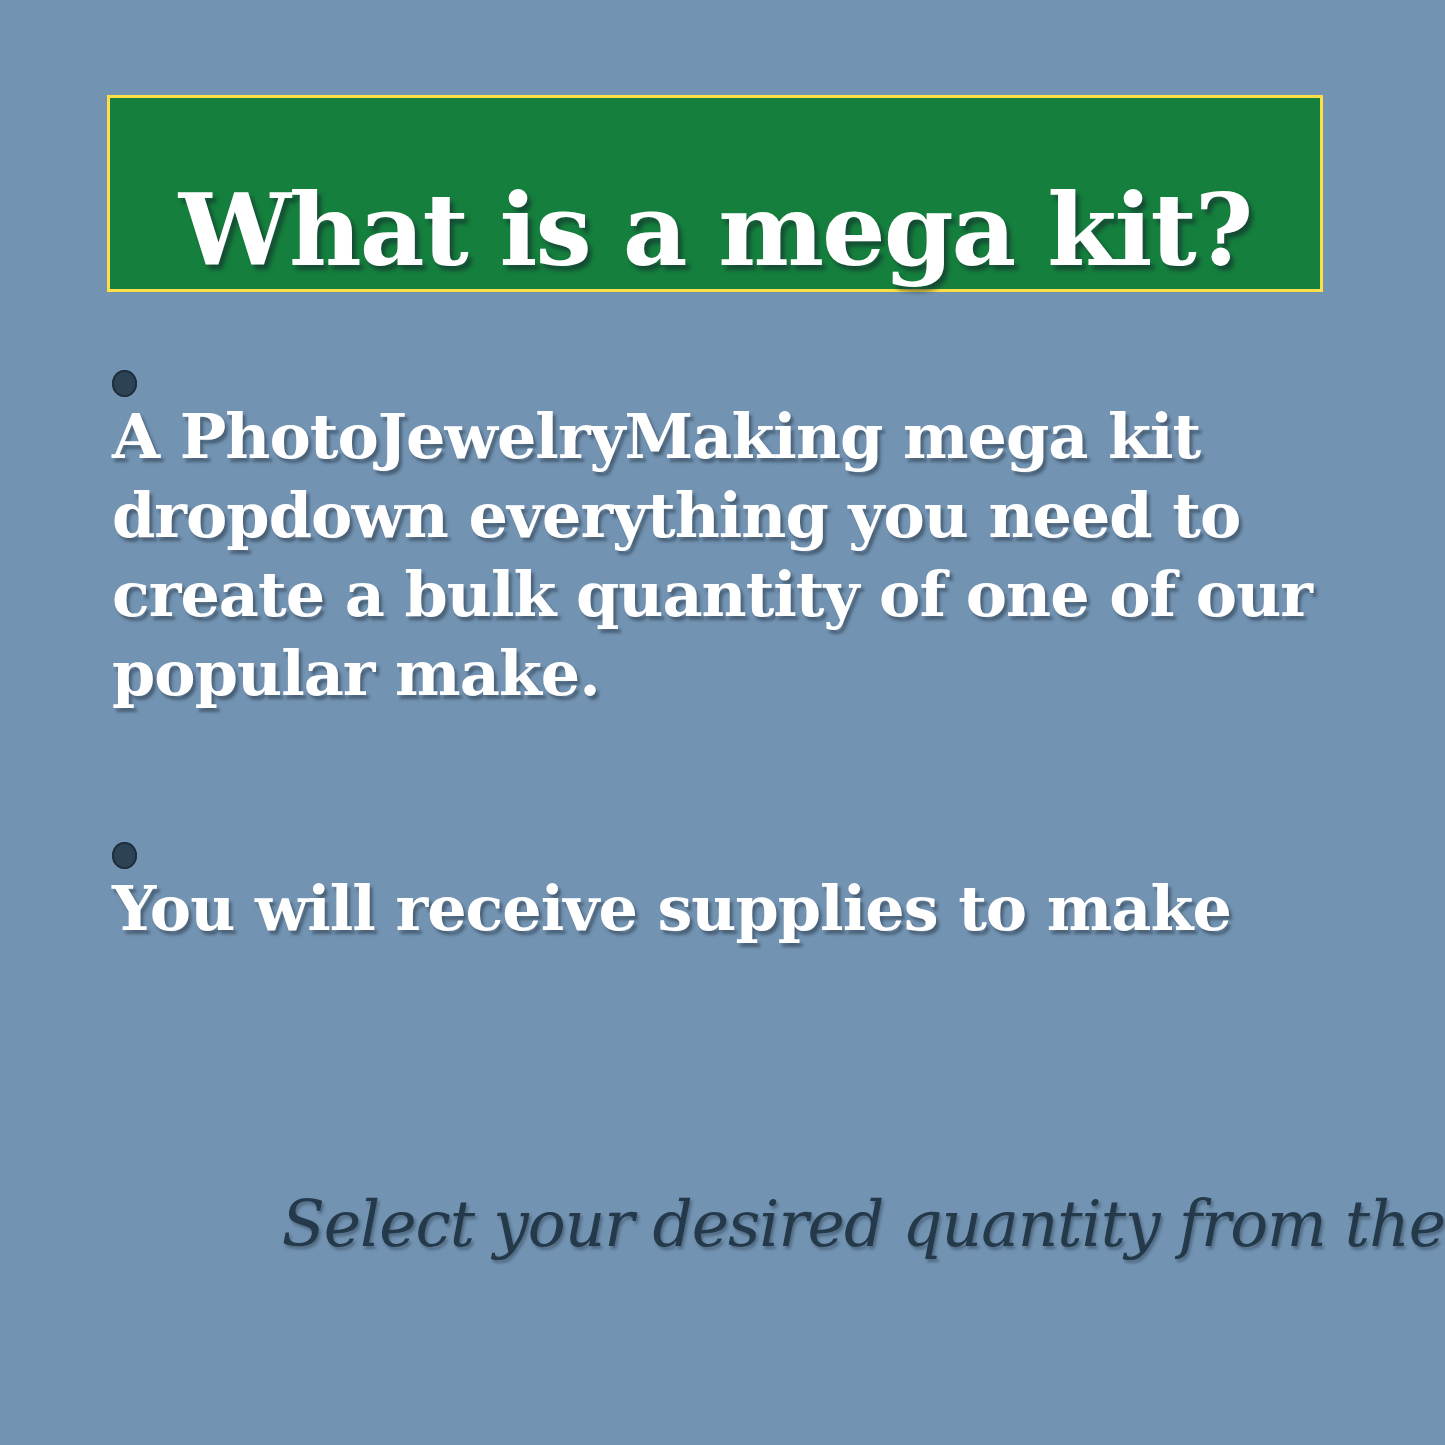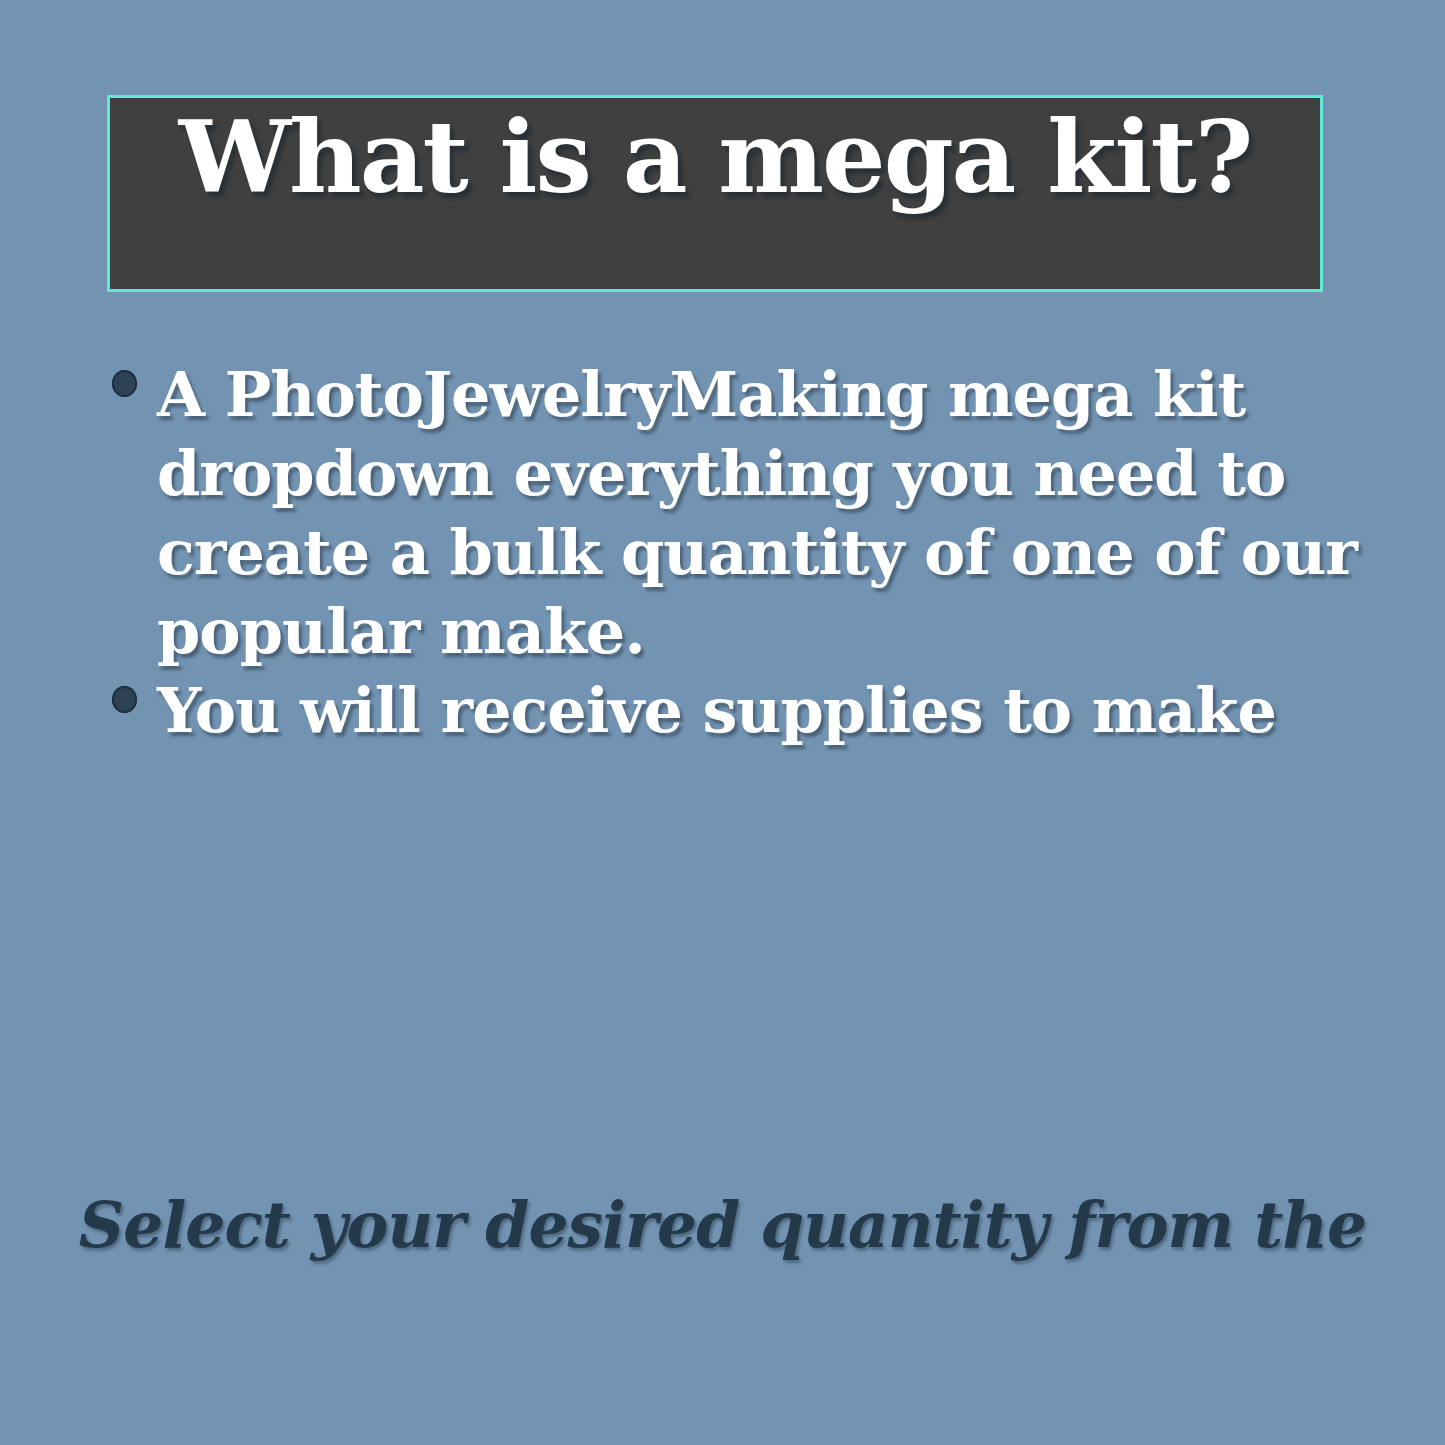--- a/index.html
+++ b/index.html
@@ -15,25 +15,25 @@
     font-family: "DejaVu Serif", "Liberation Serif", serif;
   }
 
   
   .header {
     position: absolute;
     left: 107px;
     top: 95px;
     width: 1216px;
     height: 197px;
-    background: #404040;
-    border: 3px solid #5eead4;
+    background: #15803d;
+    border: 3px solid #fde047;
     box-sizing: border-box;
     display: flex;
-    align-items: flex-start;
+    align-items: flex-end;
     justify-content: center;
   }
   .header h1 {
     margin: 0;
     font-size: 100px;
     font-weight: bold;
     letter-spacing: -2px;
     color: #ffffff;
     white-space: nowrap;
     text-shadow: 4px 5px 4px rgba(20, 32, 44, 0.55);
@@ -42,22 +42,24 @@
   
   .content {
     position: absolute;
     left: 112px;
     top: 355px;
     width: 1280px;
   }
   .bullet {
     display: flex;
     align-items: flex-start;
+    flex-direction: column;
   }
   .bullet + .bullet {
+    margin-top: 114px;
     justify-content: center;
   }
   .dot {
     flex: 0 0 auto;
     width: 25px;
     height: 27px;
     margin-top: 15px;
     margin-right: 20px;
     border-radius: 50%;
     background: #2d4254;
@@ -80,26 +82,27 @@
   .footer {
     position: absolute;
     left: 0;
     top: 1182px;
     width: 1445px;
     text-align: center;
   }
   .footer .line {
     font-size: 63px;
     font-style: italic;
-    font-weight: bold;
+    font-weight: normal;
     line-height: 86px;
     letter-spacing: -1px;
     color: #24394a;
     white-space: nowrap;
     text-shadow: 2px 3px 3px rgba(20, 32, 44, 0.35);
+    text-align: right;
   }
 </style>
 </head>
 <body>
 
 <div class="canvas">
 
   <div class="header">
     <h1>What is a mega kit?</h1>
   </div>

